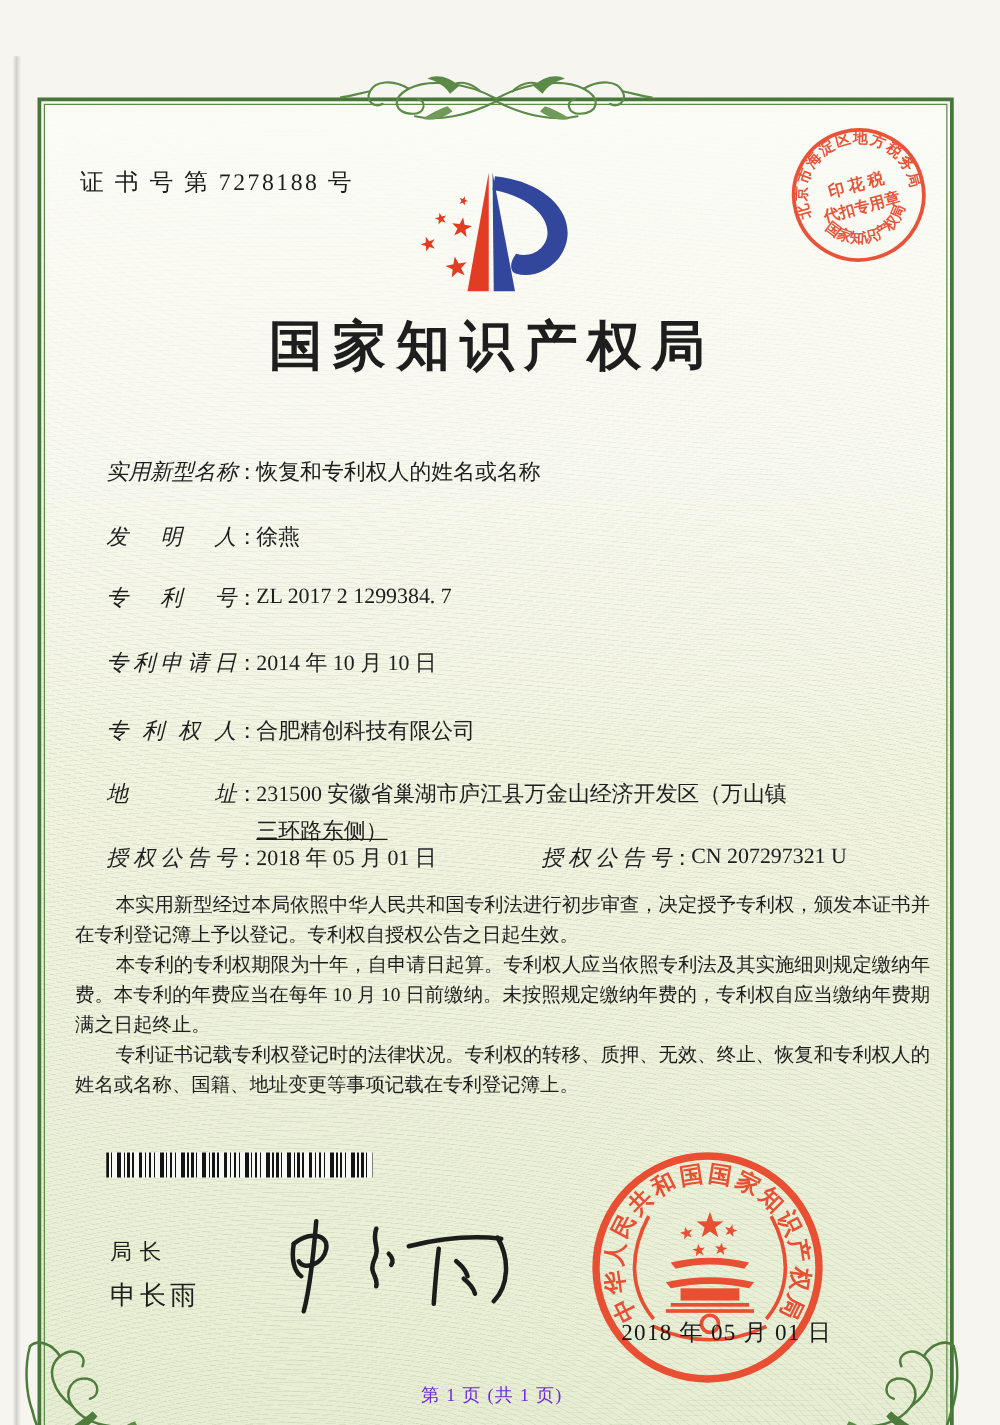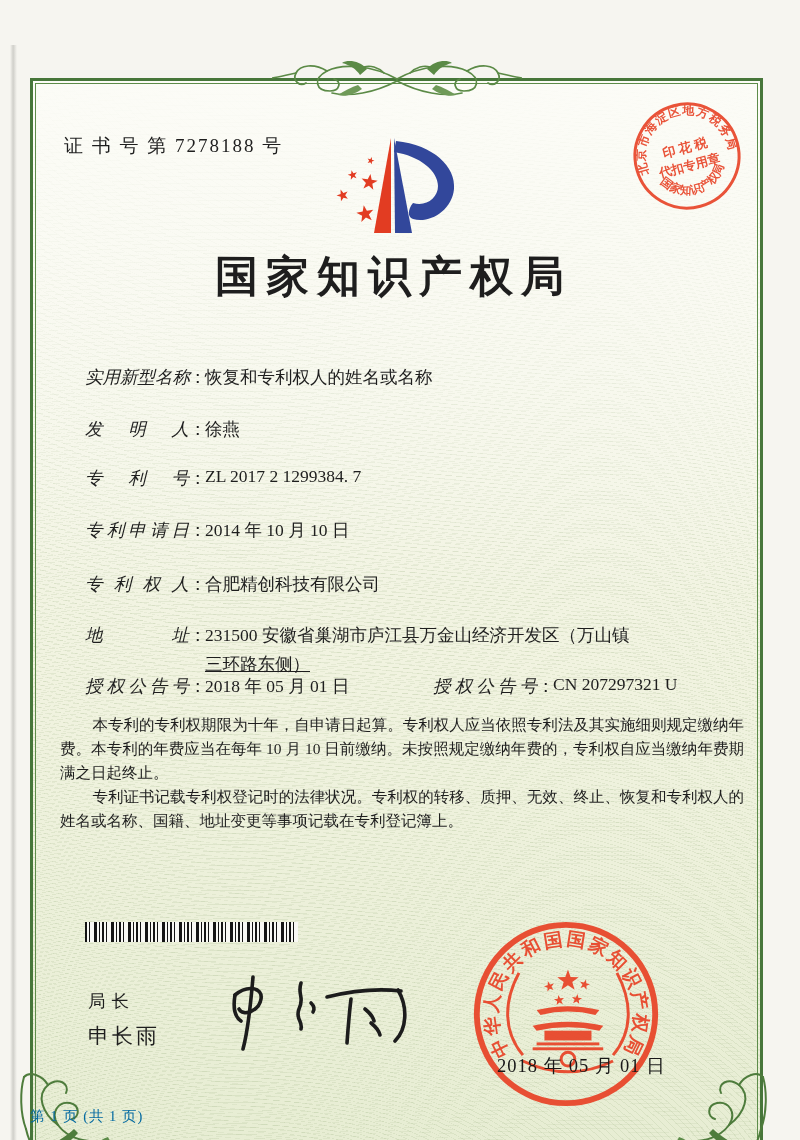--- a/index.html
+++ b/index.html
@@ -55,21 +55,21 @@
       #141414 0 2px,#f8f8f4 2px 4px,#141414 4px 5px,#f8f8f4 5px 9px,
       #141414 9px 12px,#f8f8f4 12px 14px,#141414 14px 15px,#f8f8f4 15px 17px);
   }
   
   .sig-role{left:88px;top:944px;font-size:17.5px;letter-spacing:6px;}
   .sig-name{left:88px;top:977px;font-size:21px;letter-spacing:3px;}
   
   .tax-seal{left:612px;top:36px;width:150px;height:150px;transform:rotate(-15deg);opacity:.93;}
   .cnipa-seal{left:468px;top:871px;width:196px;height:196px;opacity:.95;}
   .seal-date{left:497px;top:1008px;font-size:18.5px;letter-spacing:1px;color:#181818;}
-  .footer{left:30px;top:1062px;width:727px;text-align:left;font-size:14.5px;color:#0369a1;letter-spacing:1px;}
+  .footer{left:30px;top:1062px;width:727px;text-align:center;font-size:14.5px;color:#6d28d9;letter-spacing:1px;}
 </style>
 </head>
 <body>
 
 <div class="page">
 
   <div class="scan-edge"></div>
 
   <div class="frame"></div>
 
@@ -160,20 +160,21 @@
   </div>
 
   <div class="row" style="top:629px;">
     <span class="flabel">授权公告号</span><span class="fcolon">：</span><span class="fvalue">2018 年 05 月 01 日</span>
     <span class="grant-no-group">
       <span class="flabel">授权公告号</span><span class="fcolon">：</span><span class="fvalue">CN 207297321 U</span>
     </span>
   </div>
 
   <div class="abs body-text">
+    <p>本实用新型经过本局依照中华人民共和国专利法进行初步审查，决定授予专利权，颁发本证书并在专利登记簿上予以登记。专利权自授权公告之日起生效。</p>
     <p>本专利的专利权期限为十年，自申请日起算。专利权人应当依照专利法及其实施细则规定缴纳年费。本专利的年费应当在每年 10 月 10 日前缴纳。未按照规定缴纳年费的，专利权自应当缴纳年费期满之日起终止。</p>
     <p>专利证书记载专利权登记时的法律状况。专利权的转移、质押、无效、终止、恢复和专利权人的姓名或名称、国籍、地址变更等事项记载在专利登记簿上。</p>
   </div>
 
   <div class="abs barcode"></div>
 
   <div class="abs sig-role">局长</div>
   <div class="abs sig-name">申长雨</div>
 
   <svg class="abs" style="left:215px;top:920px;" width="210" height="95" viewBox="0 0 210 95">

